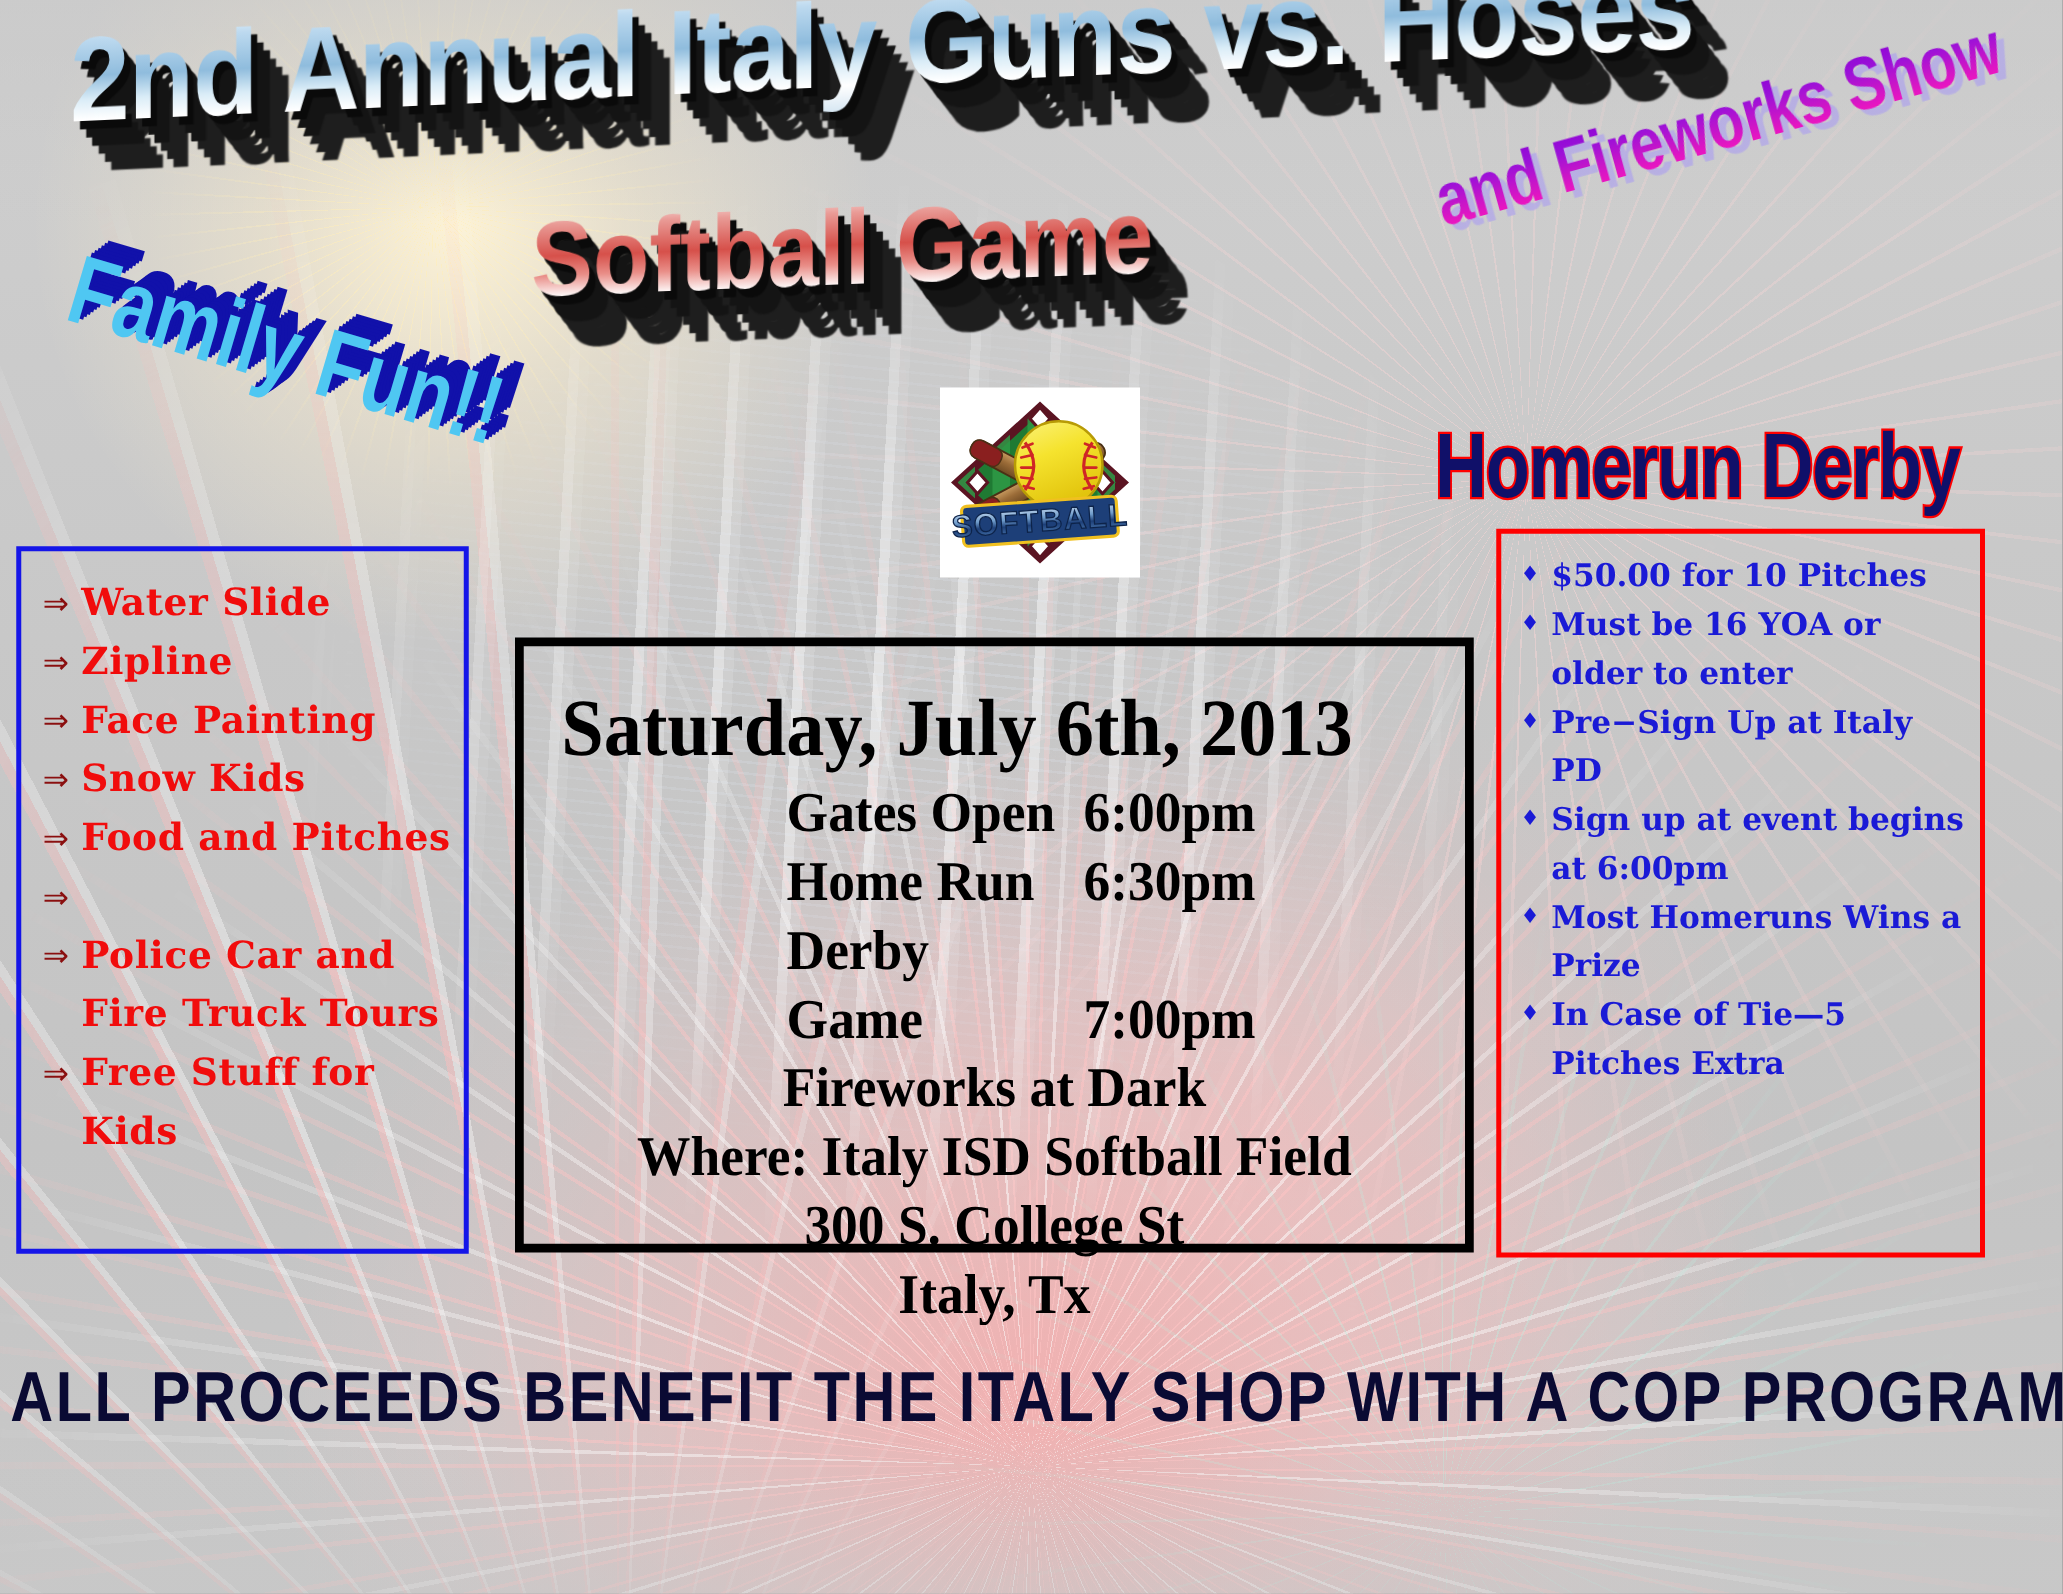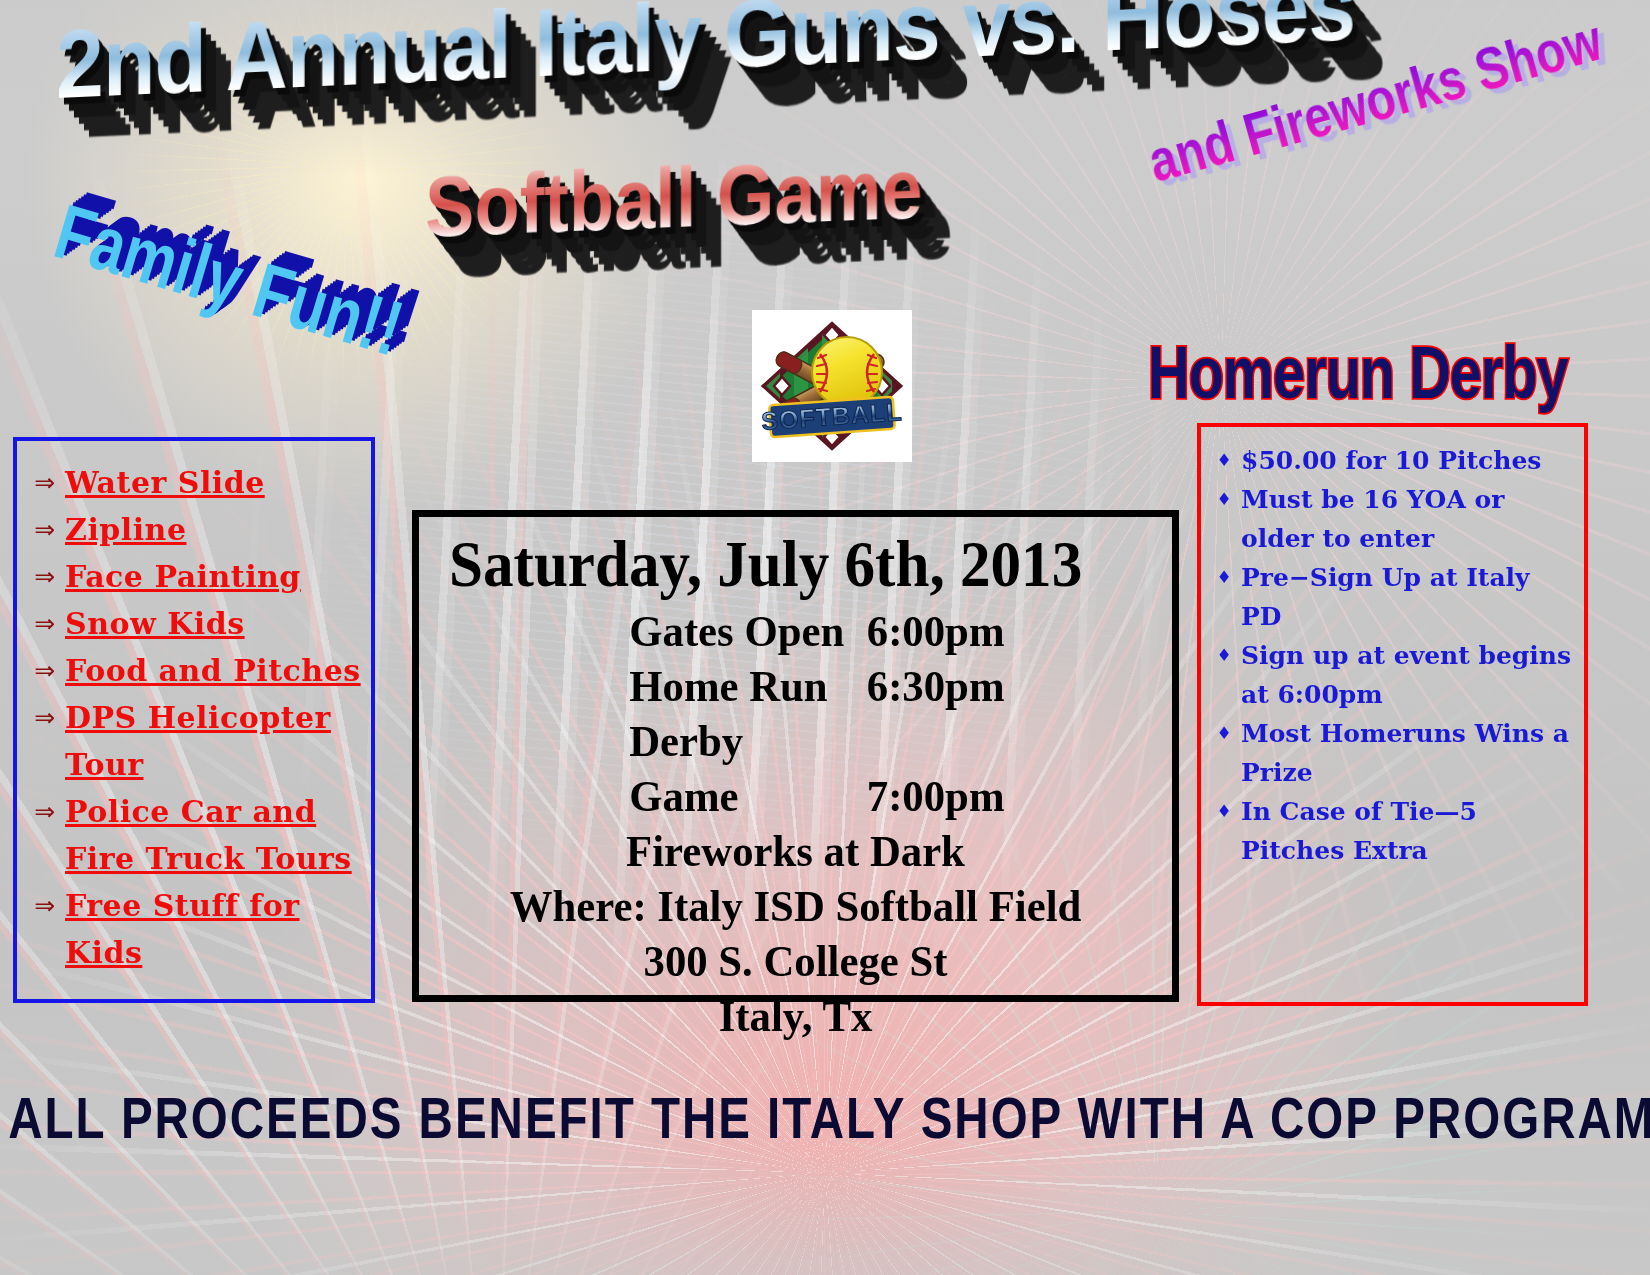--- a/index.html
+++ b/index.html
@@ -184,21 +184,21 @@
     font-size:30px;
     line-height:47px;
     color:#f10c0c;
     letter-spacing:0.5px;
   }
   .act-arrow{
     width:40px;flex:0 0 40px;
     color:#8a0f0f;font-size:25px;line-height:47px;text-align:center;
     font-family:"DejaVu Sans", sans-serif;font-weight:normal;
   }
-  .act-text{flex:1 1 auto;text-decoration:underline;}
+  .act-text{flex:1 1 auto;}
 
   
   #derby-box{
     position:absolute;left:1197px;top:423px;width:391px;height:583px;
     border:4px solid #ff0000;
     box-sizing:border-box;
     padding:14px 10px 8px 6px;
   }
   .rule-item{
     display:flex;align-items:flex-start;
@@ -213,21 +213,21 @@
     color:#1a1ad6;font-size:17px;line-height:39px;text-align:center;
     font-family:"DejaVu Sans", sans-serif;
   }
   .rule-text{flex:1 1 auto;}
 
   
   #details-box{
     position:absolute;left:412px;top:510px;width:767px;height:492px;
     border:7px solid #000000;
     box-sizing:border-box;
-    padding:5px 22px 0 22px;
+    padding:24px 22px 0 22px;
     font-family:"Liberation Serif", serif;
     color:#000;
   }
   #details-date{
     font-size:65px;font-weight:bold;line-height:1.05;
     text-align:left;
     transform:scaleX(0.94);transform-origin:left center;
     margin:8px 0 6px 8px;
     white-space:nowrap;
   }
@@ -371,21 +371,20 @@
     <div class="act-item">
       <span class="act-arrow">⇒</span>
       <span class="act-text">Snow Kids</span>
     </div>
     <div class="act-item">
       <span class="act-arrow">⇒</span>
       <span class="act-text">Food and Pitches</span>
     </div>
     <div class="act-item">
       <span class="act-arrow">⇒</span>
-      <span class="act-text">DPS Helicopter Tour</span>
     </div>
     <div class="act-item">
       <span class="act-arrow">⇒</span>
       <span class="act-text">Police Car and Fire Truck Tours</span>
     </div>
     <div class="act-item">
       <span class="act-arrow">⇒</span>
       <span class="act-text">Free Stuff for Kids</span>
     </div>
   </div>

